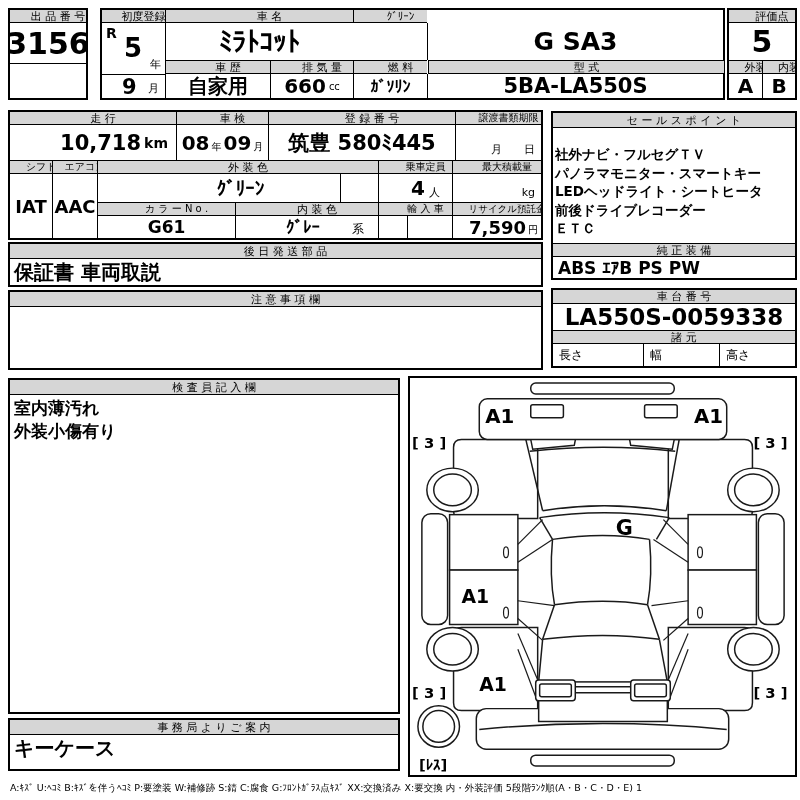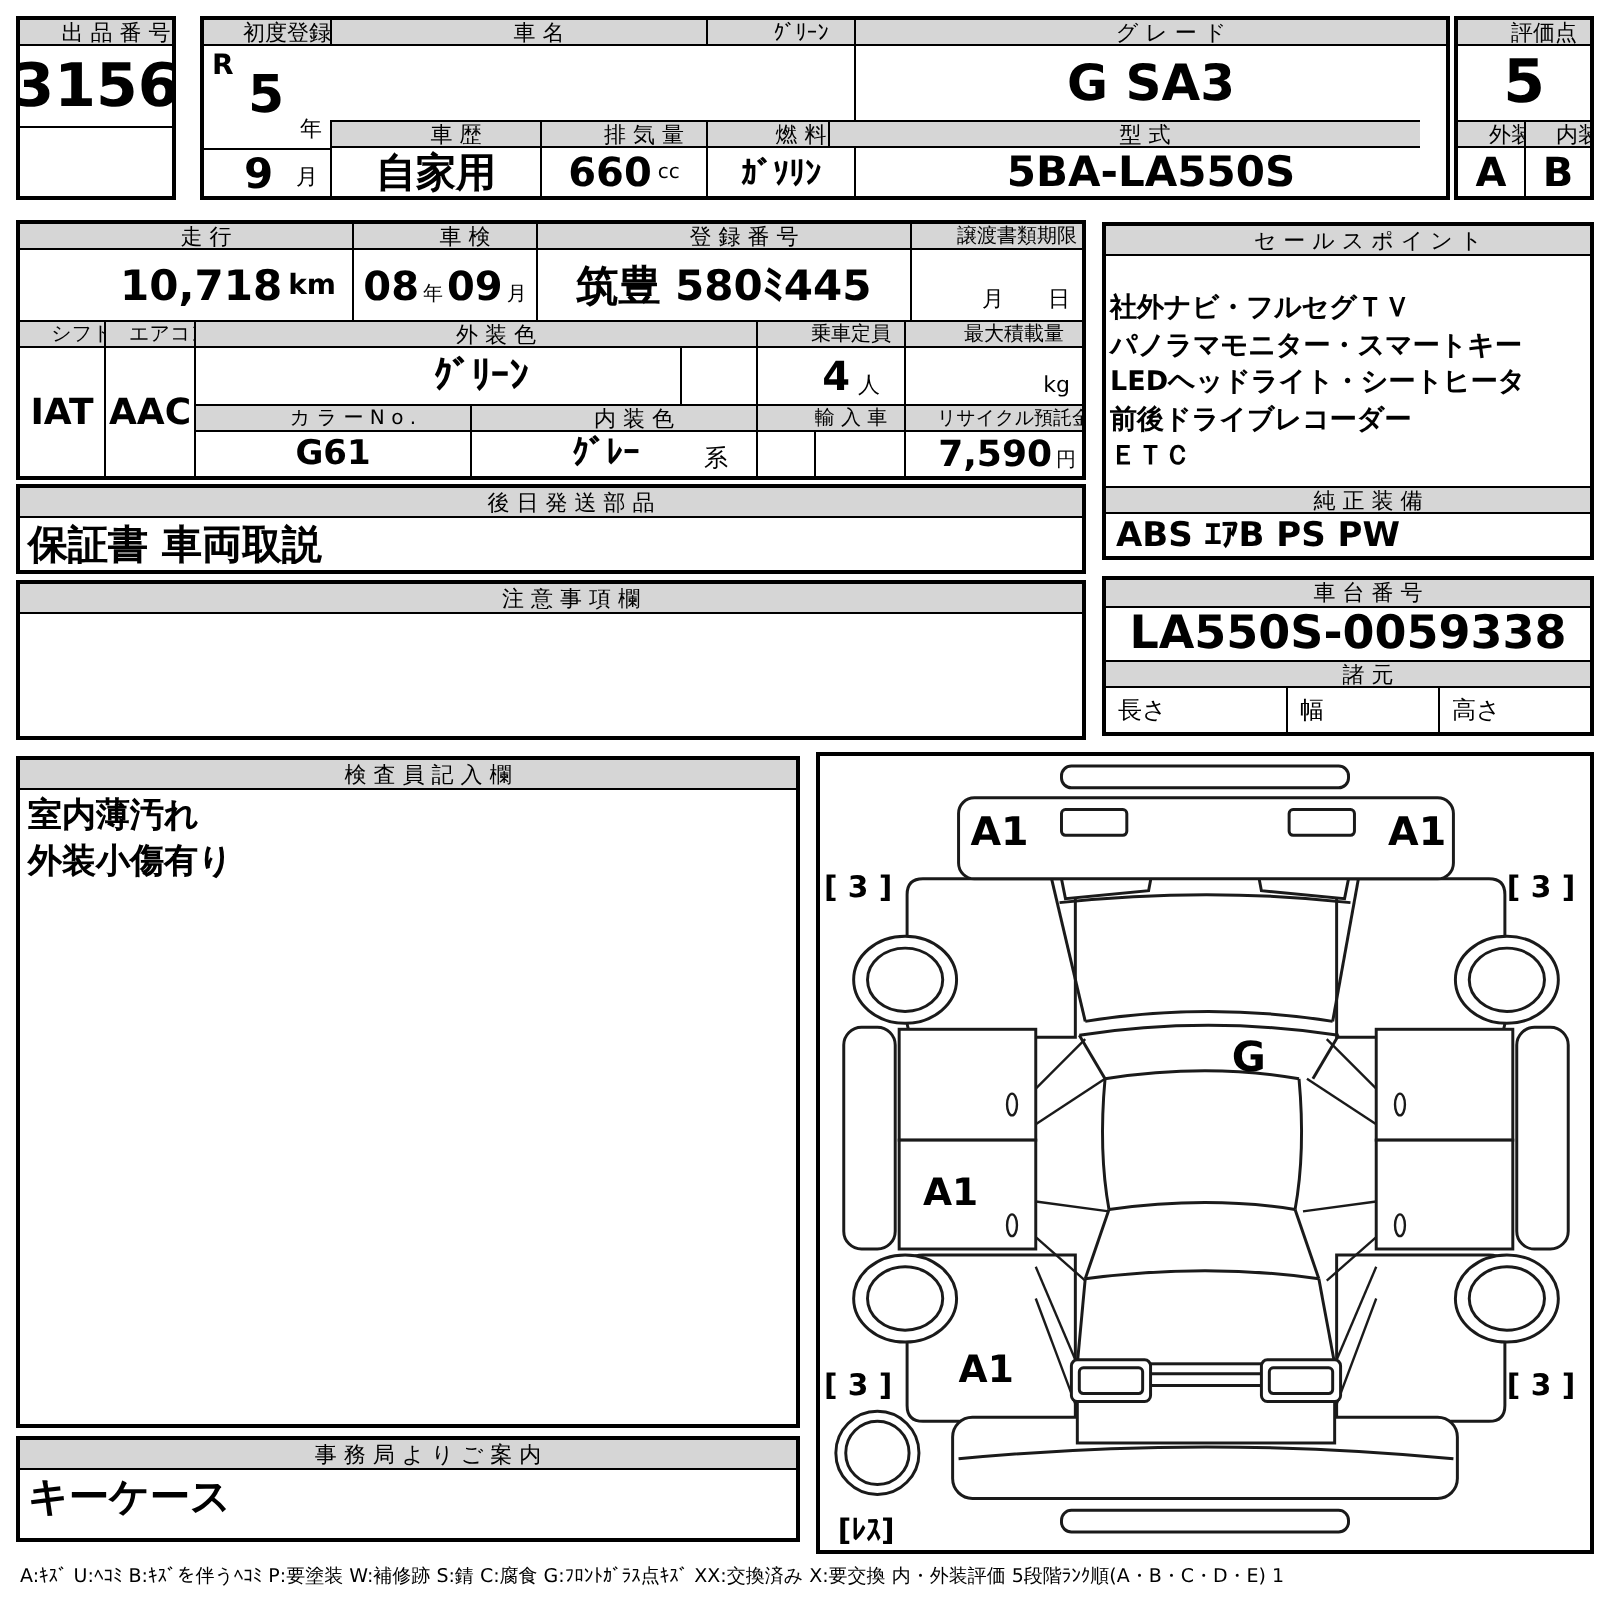--- a/index.html
+++ b/index.html
@@ -36,34 +36,34 @@
     <span class="abs v" style="left:4px;top:2px;font-size:14px;">R</span>
     <span class="abs v" style="left:22px;top:10px;font-size:26px;">5</span>
     <span class="abs" style="right:4px;bottom:2px;font-size:11px;">年</span>
   </div>
   <div class="abs bt" style="left:102px;top:74px;width:63px;height:24px;">
     <span class="abs v" style="left:20px;top:0px;font-size:21px;">9</span>
     <span class="abs" style="right:6px;bottom:2px;font-size:11px;">月</span>
   </div>
 
   <div class="abs lbl g bb bl" style="left:165px;top:10px;width:188px;height:13px;">車 名</div>
+  <div class="abs v bl" style="left:165px;top:23px;width:188px;height:37px;font-size:27px;">ﾐﾗﾄｺｯﾄ</div>
   <div class="abs lbl g bb bl" style="left:353px;top:10px;width:74px;height:13px;">ｸﾞﾘｰﾝ</div>
-  <div class="abs lbl g bb bl" style="left:427px;top:10px;width:296px;height:13px;">グ レ ー ド</div>
   <div class="abs v bl" style="left:427px;top:23px;width:296px;height:37px;font-size:25px;">G SA3</div>
 
   <div class="abs lbl g bt bb bl" style="left:165px;top:60px;width:105px;height:14px;">車 歴</div>
   <div class="abs v bl" style="left:165px;top:74px;width:105px;height:24px;font-size:20px;">自家用</div>
   <div class="abs lbl g bt bb bl" style="left:270px;top:60px;width:83px;height:14px;">排 気 量</div>
   <div class="abs v bl" style="left:270px;top:74px;width:83px;height:24px;">
     <span style="font-size:20px;">660</span>
     <span style="font-size:10px;font-weight:normal;margin-left:3px;">cc</span>
   </div>
   <div class="abs lbl g bt bb bl" style="left:353px;top:60px;width:74px;height:14px;">燃 料</div>
   <div class="abs v bl" style="left:353px;top:74px;width:74px;height:24px;font-size:16px;">ｶﾞｿﾘﾝ</div>
-  <div class="abs lbl g bt bb bl" style="left:414px;top:60px;width:296px;height:14px;text-align:right;">型 式</div>
+  <div class="abs lbl g bt bb bl" style="left:428px;top:60px;width:296px;height:14px;text-align:right;">型 式</div>
   <div class="abs v bl" style="left:427px;top:74px;width:296px;height:24px;font-size:21px;">5BA-LA550S</div>
 
   <div class="abs lbl g bb" style="left:729px;top:10px;width:66px;height:13px;">評価点</div>
   <div class="abs v" style="left:729px;top:23px;width:66px;height:37px;font-size:30px;">5</div>
   <div class="abs lbl g bt bb" style="left:729px;top:60px;width:33px;height:14px;">外装</div>
   <div class="abs lbl g bt bb bl" style="left:762px;top:60px;width:33px;height:14px;">内装</div>
   <div class="abs v" style="left:729px;top:74px;width:33px;height:24px;font-size:20px;">A</div>
   <div class="abs v bl" style="left:762px;top:74px;width:33px;height:24px;font-size:20px;">B</div>
 
   <div class="box" style="left:8px;top:110px;width:535px;height:130px;"></div>

